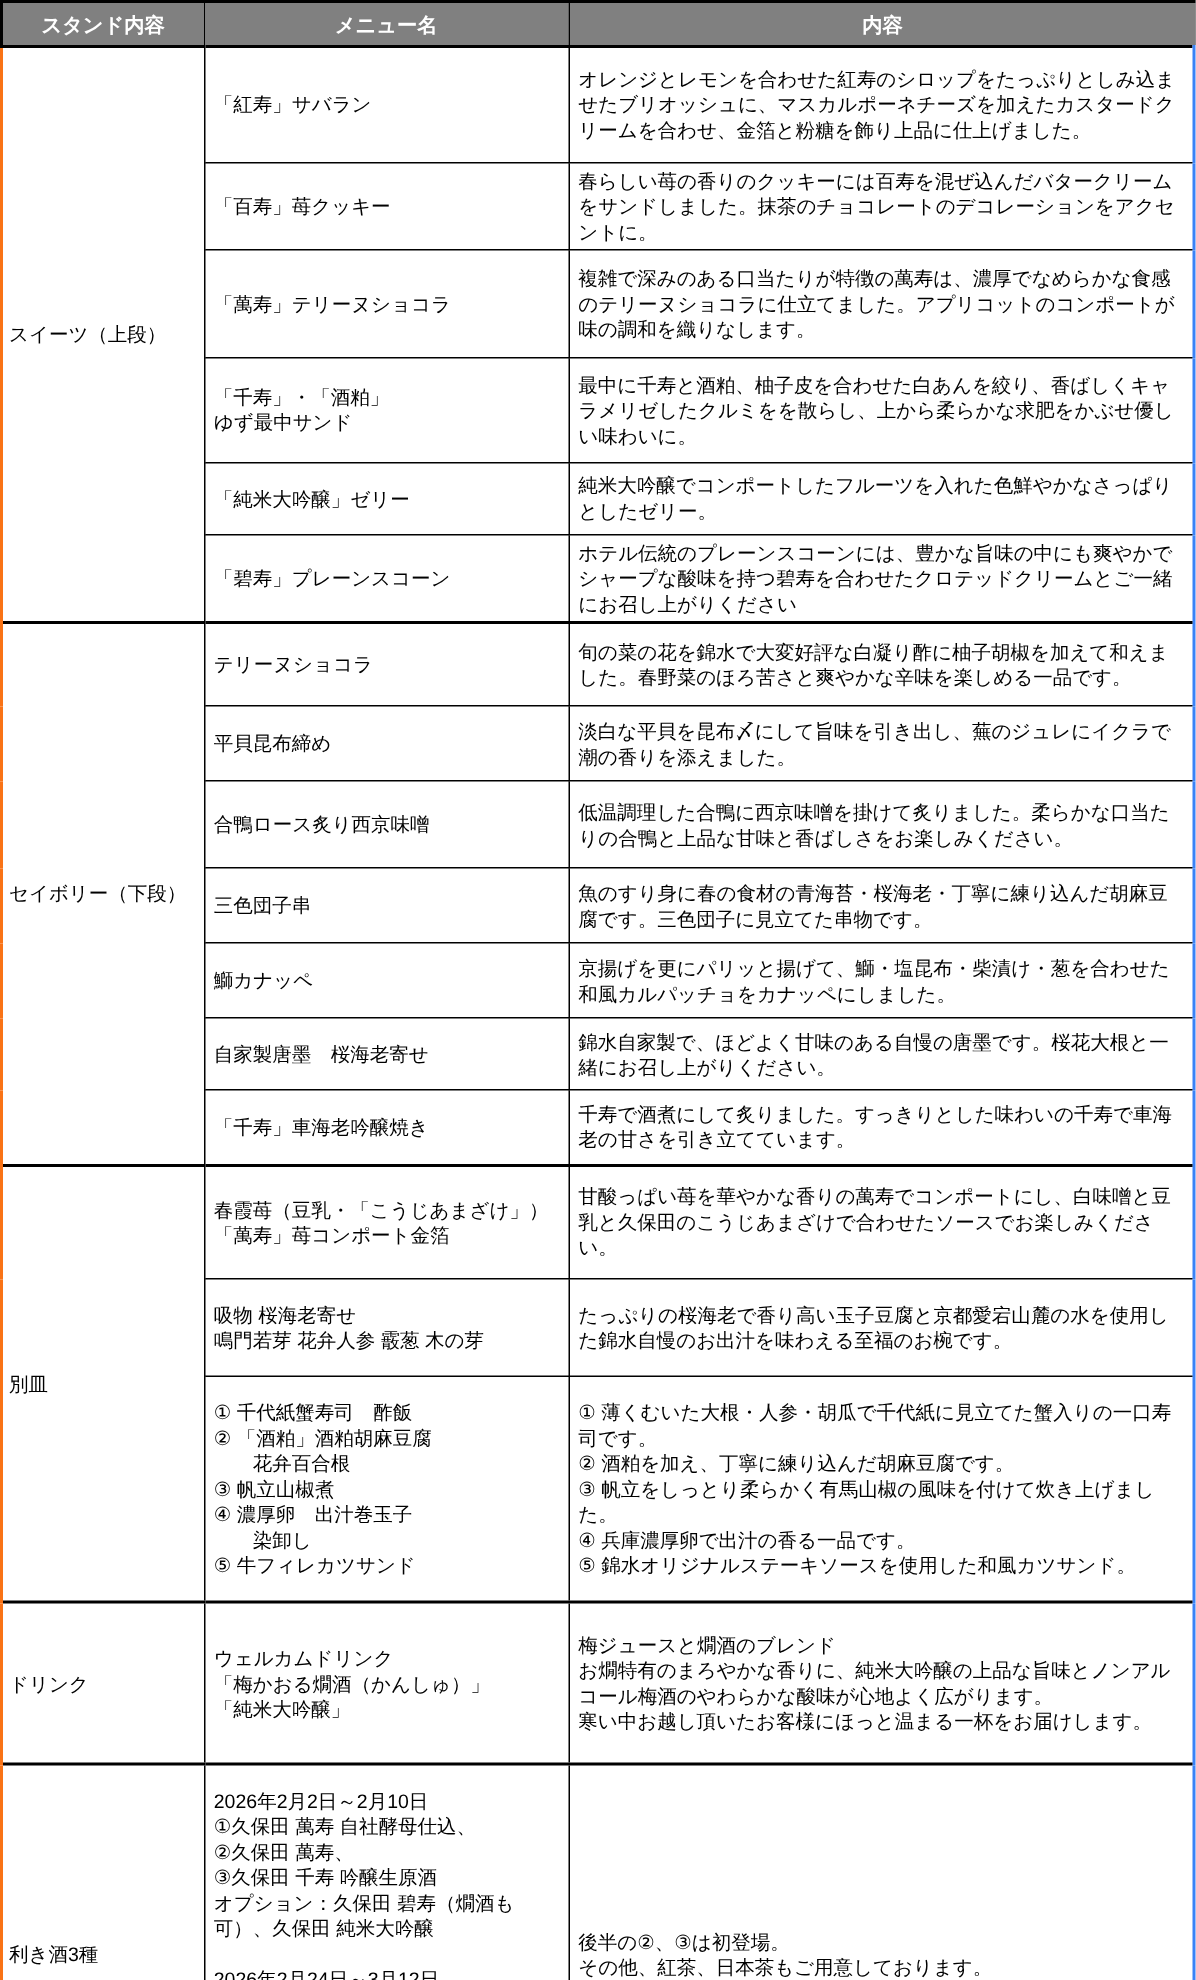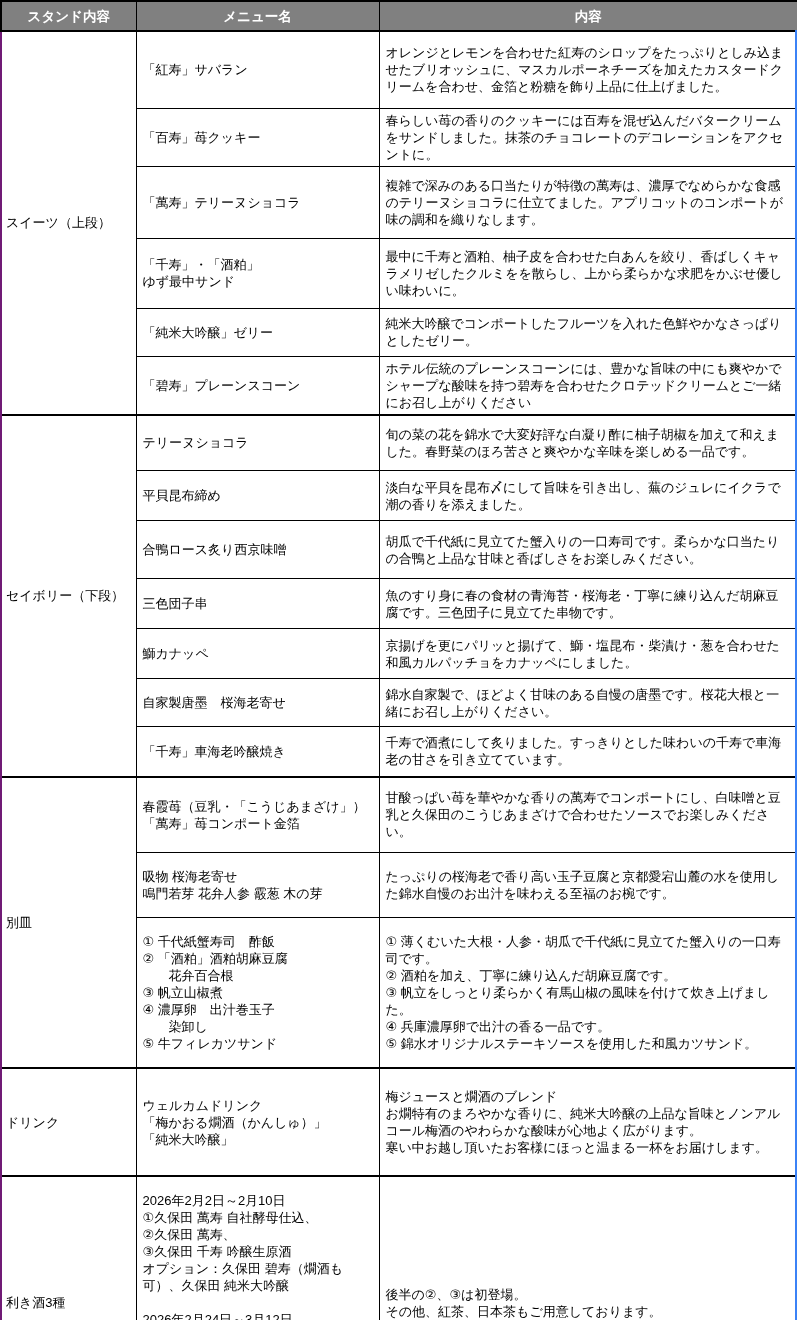--- a/index.html
+++ b/index.html
@@ -37,21 +37,21 @@
     font-size: 13.5px;
     height: 30px;
     text-align: center;
     vertical-align: middle;
     border-bottom: 2px solid #000;
   }
   td.cat {
     vertical-align: middle;
     text-align: left;
     padding: 2px 4px;
-    border-left: 2px solid #701a75;
+    border-left: 2px solid #f97316;
   }
   td.menu {
     vertical-align: middle;
     text-align: left;
     padding: 15px 6px;
   }
   td.desc {
     vertical-align: middle;
     text-align: left;
     padding: 3px 6px;
@@ -111,21 +111,21 @@
       <td class="cat" rowspan="7">セイボリー（下段）</td>
       <td class="menu pre">テリーヌショコラ</td>
       <td class="desc pre">旬の菜の花を錦水で大変好評な白凝り酢に柚子胡椒を加えて和えました。春野菜のほろ苦さと爽やかな辛味を楽しめる一品です。</td>
     </tr>
     <tr style="height:50px">
       <td class="menu pre">平貝昆布締め</td>
       <td class="desc pre">淡白な平貝を昆布〆にして旨味を引き出し、蕪のジュレにイクラで潮の香りを添えました。</td>
     </tr>
     <tr style="height:58px">
       <td class="menu pre">合鴨ロース炙り西京味噌</td>
-      <td class="desc pre">胡瓜で千代紙に見立てた蟹入りの一口寿司です。柔らかな口当たりの合鴨と上品な甘味と香ばしさをお楽しみください。</td>
+      <td class="desc pre">低温調理した合鴨に西京味噌を掛けて炙りました。柔らかな口当たりの合鴨と上品な甘味と香ばしさをお楽しみください。</td>
     </tr>
     <tr style="height:50px">
       <td class="menu pre">三色団子串</td>
       <td class="desc pre">魚のすり身に春の食材の青海苔・桜海老・丁寧に練り込んだ胡麻豆腐です。三色団子に見立てた串物です。</td>
     </tr>
     <tr style="height:50px">
       <td class="menu pre">鰤カナッペ</td>
       <td class="desc pre">京揚げを更にパリッと揚げて、鰤・塩昆布・柴漬け・葱を合わせた和風カルパッチョをカナッペにしました。</td>
     </tr>
     <tr style="height:48px">

